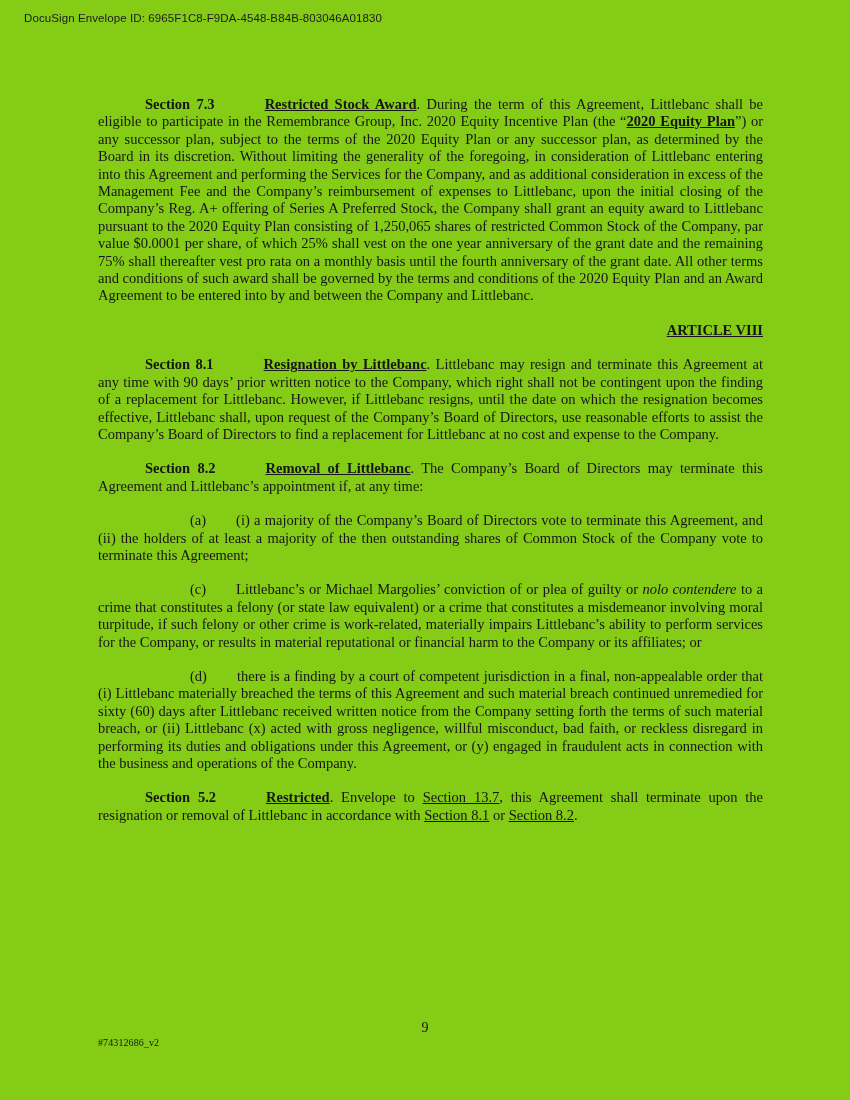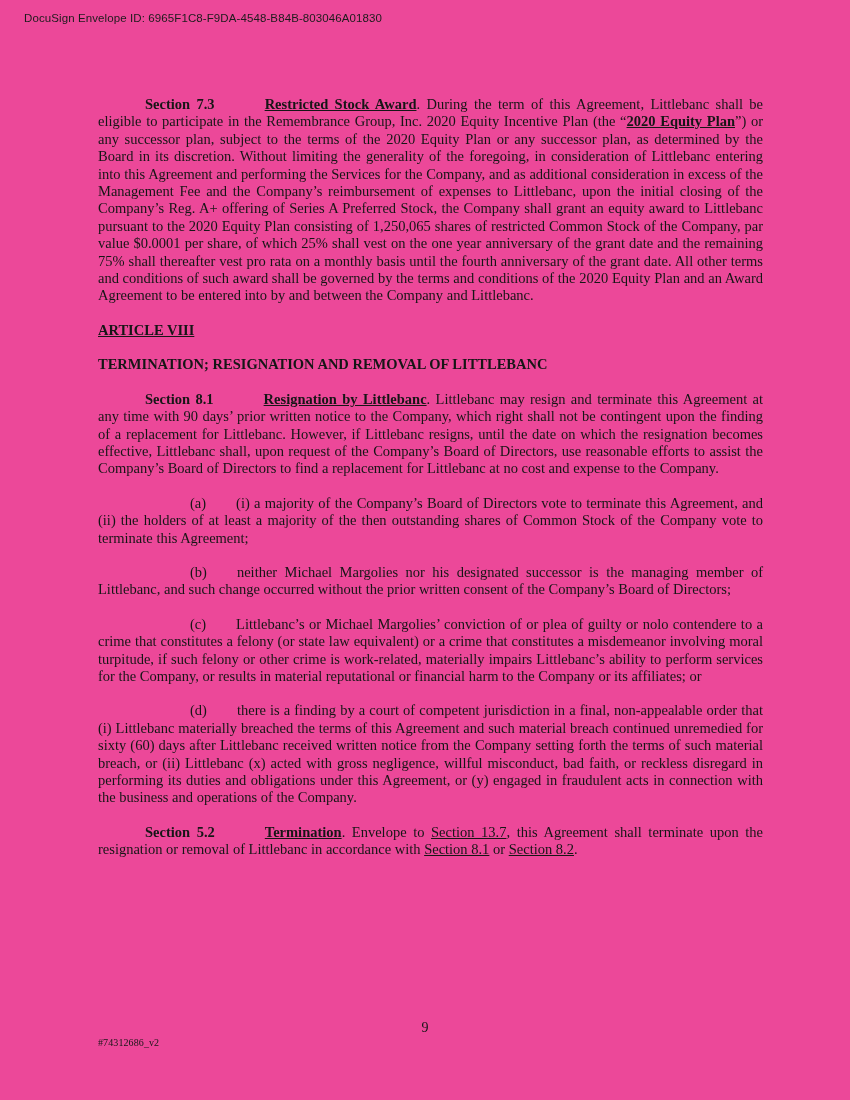--- a/index.html
+++ b/index.html
@@ -1,20 +1,20 @@
 <!DOCTYPE html>
 <html><head>
 <meta charset="utf-8">
 <style>
   html, body { margin: 0; padding: 0; background: #ffffff; }
   .page {
     position: relative;
     width: 850px;
     height: 1100px;
-    background: #ec4899;
+    background: #84cc16;
     color: #161616;
     font-family: "Liberation Serif", serif;
     overflow: hidden;
   }
   .docusign-header {
     position: absolute;
     left: 24px;
     top: 12px;
     font-family: "Liberation Sans", sans-serif;
     font-size: 11.5px;
@@ -26,24 +26,24 @@
     left: 98px;
     top: 96px;
     width: 665px;
     font-size: 14.5px;
     line-height: 17.4px;
     text-align: justify;
   }
   .doc-body p { margin: 0 0 17px 0; }
   .sec  { text-indent: 47px; }
   .item { text-indent: 92px; }
-  .center { text-align: left; text-indent: 0; }
+  .center { text-align: right; text-indent: 0; }
   .b { font-weight: bold; }
   .u { text-decoration: underline; }
-  .i { }
+  .i { font-style: italic; }
   .tab    { display: inline-block; width: 50px; }
   .tab-sm { display: inline-block; width: 30px; }
   .page-number {
     position: absolute;
     top: 1020px;
     left: 0;
     width: 850px;
     text-align: center;
     font-size: 14px;
   }
@@ -61,34 +61,33 @@
 <div class="page">
 
   <div class="docusign-header">DocuSign Envelope ID: 6965F1C8-F9DA-4548-B84B-803046A01830</div>
 
   <div class="doc-body">
 
     <p class="sec"><span class="b">Section 7.3</span><span class="tab"></span><span class="b u">Restricted Stock Award</span><span>.  During the term of this Agreement, Littlebanc shall be eligible to participate in the Remembrance Group, Inc. 2020 Equity Incentive Plan (the “</span><span class="b u">2020 Equity Plan</span><span>”) or any successor plan, subject to the terms of the 2020 Equity Plan or any successor plan, as determined by the Board in its discretion.  Without limiting the generality of the foregoing, in consideration of Littlebanc entering into this Agreement and performing the Services for the Company, and as additional consideration in excess of the Management Fee and the Company’s reimbursement of expenses to Littlebanc, upon the initial closing of the Company’s Reg. A+ offering of Series A Preferred Stock, the Company shall grant an equity award to Littlebanc pursuant to the 2020 Equity Plan consisting of 1,250,065 shares of restricted Common Stock of the Company, par value $0.0001 per share, of which 25% shall vest on the one year anniversary of the grant date and the remaining 75% shall thereafter vest pro rata on a monthly basis until the fourth anniversary of the grant date.  All other terms and conditions of such award shall be governed by the terms and conditions of the 2020 Equity Plan and an Award Agreement to be entered into by and between the Company and Littlebanc.</span></p>
 
     <p class="center"><span class="b u">ARTICLE VIII</span></p>
 
-    <p class="center b">TERMINATION; RESIGNATION AND REMOVAL OF LITTLEBANC</p>
 
     <p class="sec"><span class="b">Section 8.1</span><span class="tab"></span><span class="b u">Resignation by Littlebanc</span><span>.  Littlebanc may resign and terminate this Agreement at any time with 90 days’ prior written notice to the Company, which right shall not be contingent upon the finding of a replacement for Littlebanc.  However, if Littlebanc resigns, until the date on which the resignation becomes effective, Littlebanc shall, upon request of the Company’s Board of Directors, use reasonable efforts to assist the Company’s Board of Directors to find a replacement for Littlebanc at no cost and expense to the Company.</span></p>
 
+    <p class="sec"><span class="b">Section 8.2</span><span class="tab"></span><span class="b u">Removal of Littlebanc</span><span>.  The Company’s Board of Directors may terminate this Agreement and Littlebanc’s appointment if, at any time:</span></p>
 
     <p class="item"><span>(a)</span><span class="tab-sm"></span><span>(i) a majority of the Company’s Board of Directors vote to terminate this Agreement, and (ii) the holders of at least a majority of the then outstanding shares of Common Stock of the Company vote to terminate this Agreement;</span></p>
 
-    <p class="item"><span>(b)</span><span class="tab-sm"></span><span>neither Michael Margolies nor his designated successor is the managing member of Littlebanc, and such change occurred without the prior written consent of the Company’s Board of Directors;</span></p>
 
     <p class="item"><span>(c)</span><span class="tab-sm"></span><span>Littlebanc’s or Michael Margolies’ conviction of or plea of guilty or </span><span class="i">nolo contendere</span><span> to a crime that constitutes a felony (or state law equivalent) or a crime that constitutes a misdemeanor involving moral turpitude, if such felony or other crime is work-related, materially impairs Littlebanc’s ability to perform services for the Company, or results in material reputational or financial harm to the Company or its affiliates; or</span></p>
 
     <p class="item"><span>(d)</span><span class="tab-sm"></span><span>there is a finding by a court of competent jurisdiction in a final, non-appealable order that (i) Littlebanc materially breached the terms of this Agreement and such material breach continued unremedied for sixty (60) days after Littlebanc received written notice from the Company setting forth the terms of such material breach, or (ii) Littlebanc (x) acted with gross negligence, willful misconduct, bad faith, or reckless disregard in performing its duties and obligations under this Agreement, or (y) engaged in fraudulent acts in connection with the business and operations of the Company.</span></p>
 
-    <p class="sec"><span class="b">Section 5.2</span><span class="tab"></span><span class="b u">Termination</span><span>.  Envelope to </span><span class="u">Section 13.7</span><span>, this Agreement shall terminate upon the resignation or removal of Littlebanc in accordance with </span><span class="u">Section 8.1</span><span> or </span><span class="u">Section 8.2</span><span>.</span></p>
+    <p class="sec"><span class="b">Section 5.2</span><span class="tab"></span><span class="b u">Restricted</span><span>.  Envelope to </span><span class="u">Section 13.7</span><span>, this Agreement shall terminate upon the resignation or removal of Littlebanc in accordance with </span><span class="u">Section 8.1</span><span> or </span><span class="u">Section 8.2</span><span>.</span></p>
 
   </div>
 
   <div class="page-number">9</div>
 
   <div class="doc-id">#74312686_v2</div>
 
 </div>
 
 </body></html>

